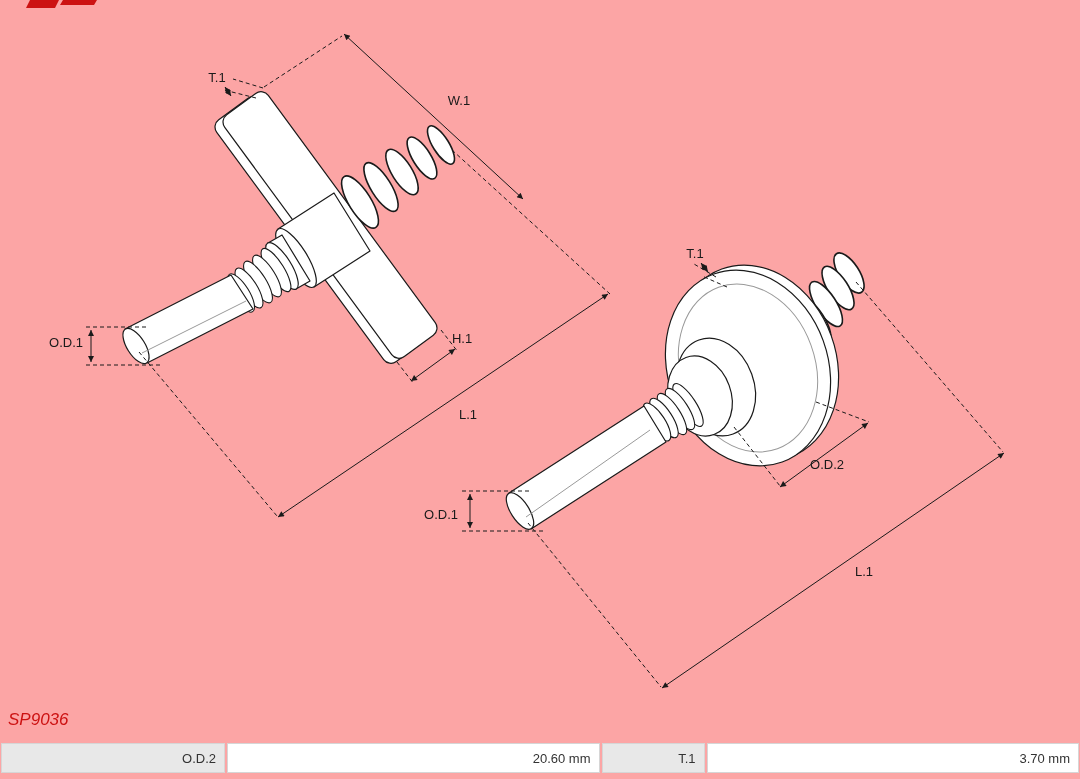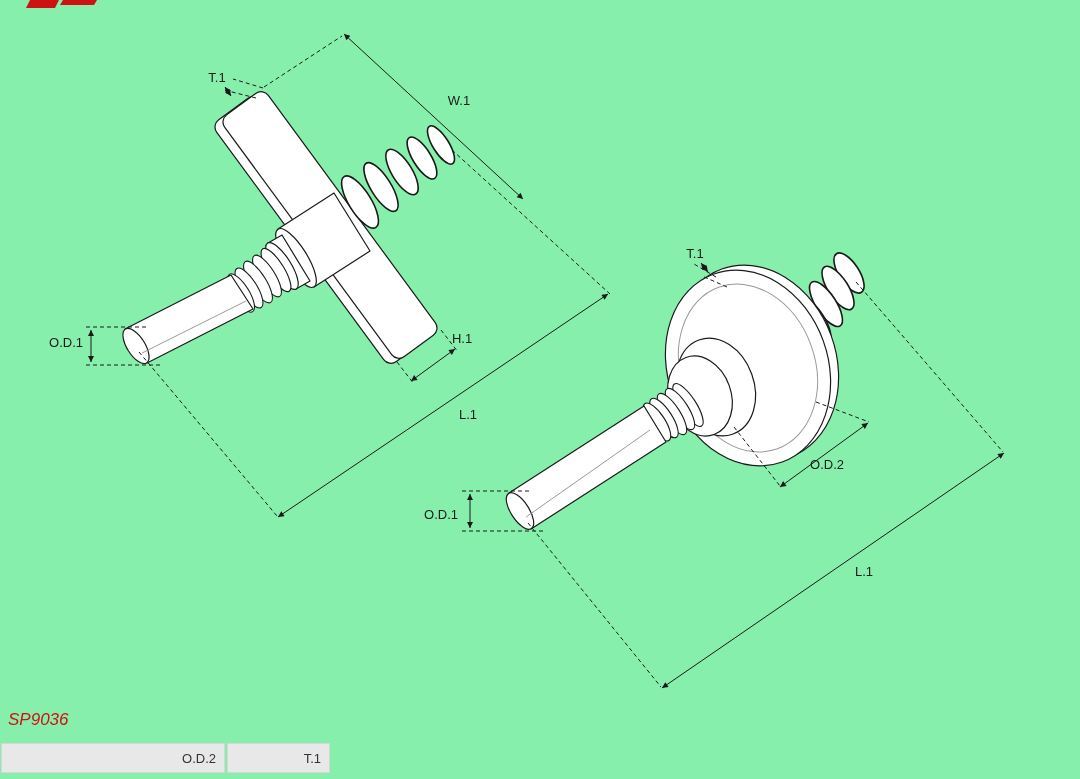--- a/index.html
+++ b/index.html
@@ -1,16 +1,16 @@
 <!DOCTYPE html>
 <html><head>
 <meta charset="utf-8">
 <style>
   html,body{margin:0;padding:0;background:#fff;}
-  .page{position:relative;width:1080px;height:779px;background:#86efac;overflow:hidden;
+  .page{position:relative;width:1080px;height:779px;background:#fca5a5;overflow:hidden;
         font-family:"Liberation Sans",sans-serif;}
   .drawing-svg{position:absolute;left:0;top:0;}
   .part{fill:#fff;stroke:#1a1a1a;stroke-width:1.2;stroke-linejoin:round;}
   .coil{fill:#fff;stroke:#1a1a1a;stroke-width:1.6;}
   .thread{fill:#fff;stroke:#1a1a1a;stroke-width:1.1;}
   .ring{fill:none;stroke:#999;stroke-width:1;}
   .shade{stroke:#9a9a9a;stroke-width:1;}
   .ext{stroke:#1a1a1a;stroke-width:1;fill:none;stroke-dasharray:4 3;}
   .dim{stroke:#1a1a1a;stroke-width:1;fill:none;
        marker-start:url(#arr);marker-end:url(#arr);}
@@ -163,16 +163,18 @@
         <line x1="662" y1="688" x2="1004" y2="453" class="dim"></line>
         <text x="864" y="576" text-anchor="middle" class="lbl">L.1</text>
       </g>
     </g>
   </svg>
 
   <div class="part-number">SP9036</div>
 
   <div class="spec-table">
     <div class="cell label w1">O.D.2</div>
+    <div class="cell value grow">20.60 mm</div>
     <div class="cell label w3">T.1</div>
+    <div class="cell value grow">3.70 mm</div>
   </div>
 
 </div>
 
 </body></html>

